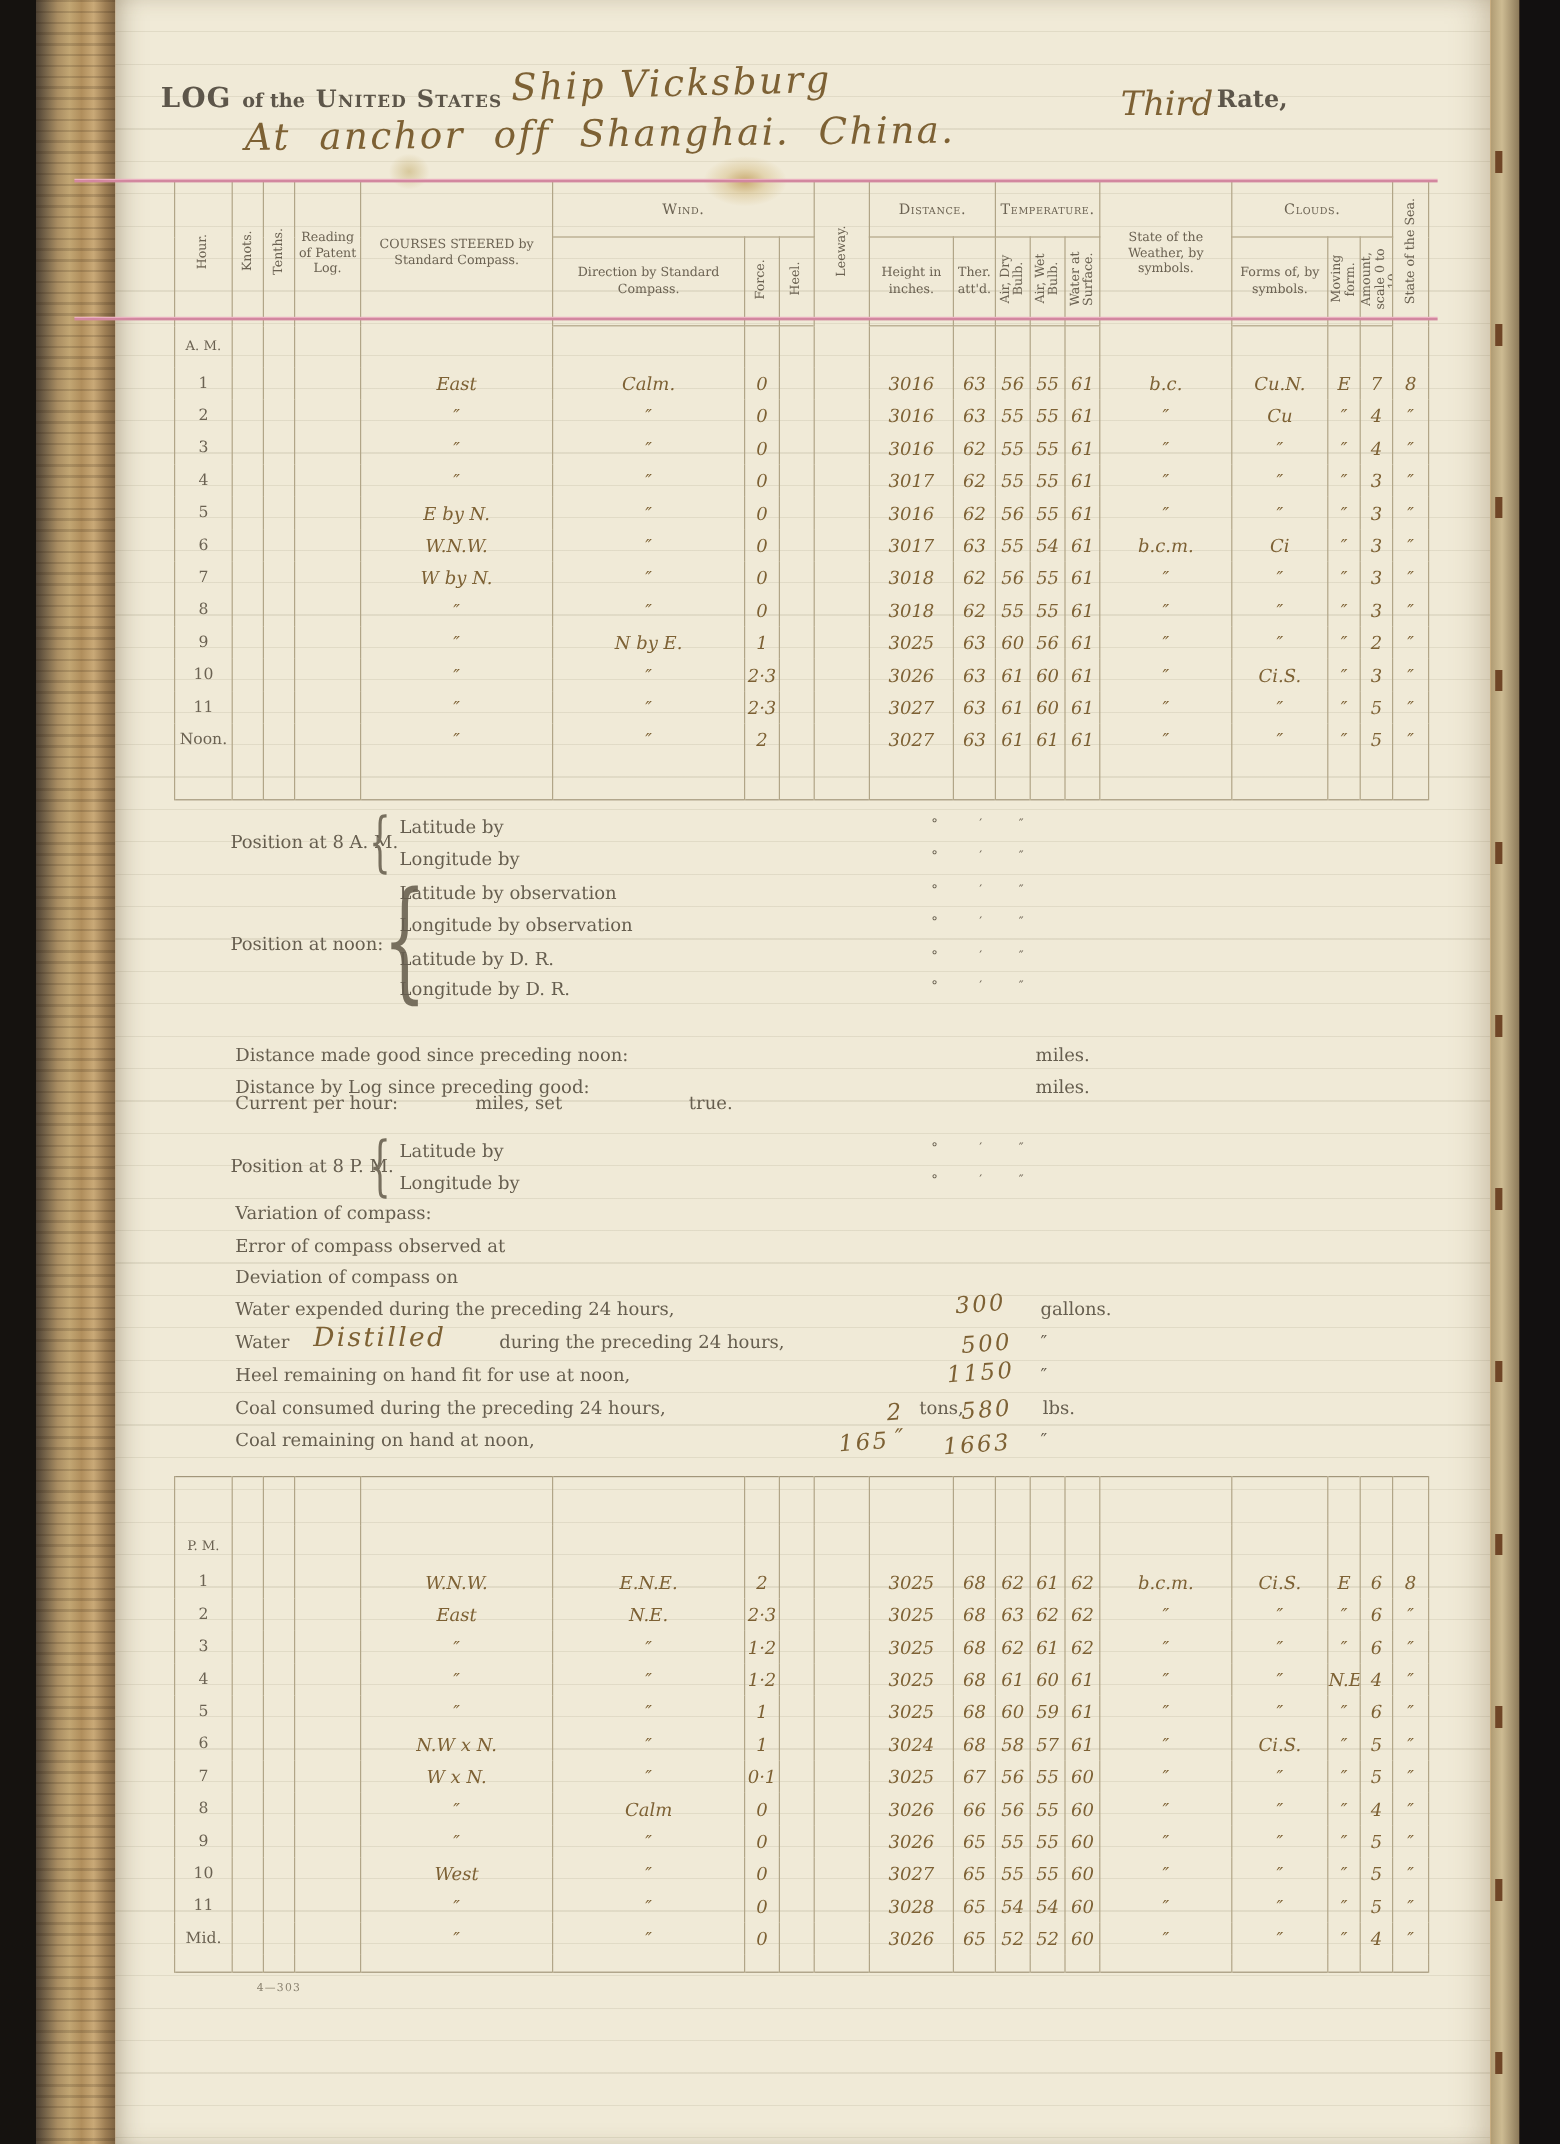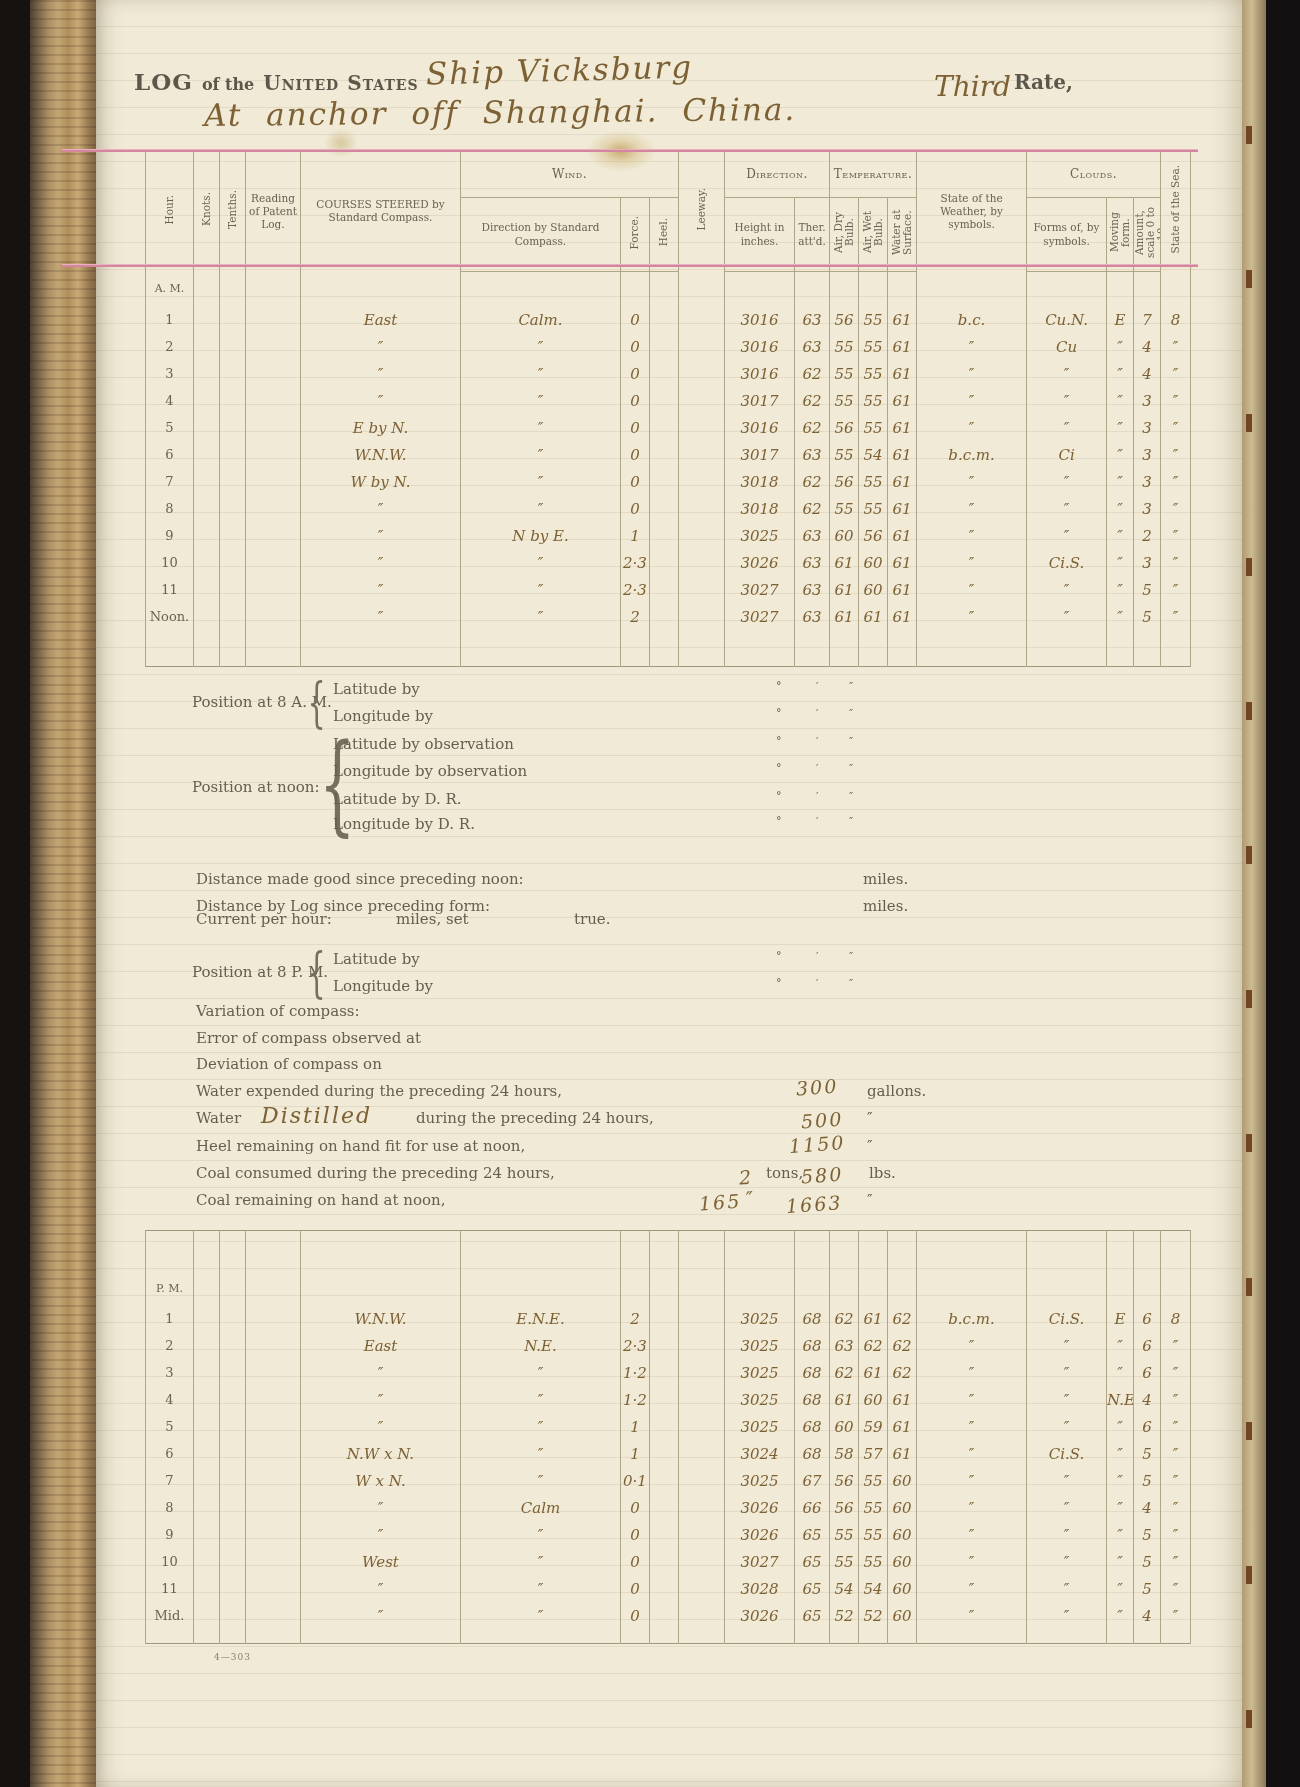--- a/index.html
+++ b/index.html
@@ -121,21 +121,21 @@
       </colgroup>
       <thead>
         <tr class="grp">
           <th rowspan="2" class="nosub"><span class="vt">Hour.</span></th>
           <th rowspan="2" class="nosub"><span class="vt">Knots.</span></th>
           <th rowspan="2" class="nosub"><span class="vt">Tenths.</span></th>
           <th rowspan="2" class="nosub colhead">Reading of Patent Log.</th>
           <th rowspan="2" class="nosub colhead">COURSES STEERED by Standard Compass.</th>
           <th colspan="3" class="colhead sc">Wind.</th>
           <th rowspan="2" class="nosub"><span class="vt">Leeway.</span></th>
-          <th colspan="2" class="colhead sc">Direction.</th>
+          <th colspan="2" class="colhead sc">Distance.</th>
           <th colspan="3" class="colhead sc">Temperature.</th>
           <th rowspan="2" class="nosub colhead">State of the Weather, by symbols.</th>
           <th colspan="3" class="colhead sc">Clouds.</th>
           <th rowspan="2" class="nosub"><span class="vt">State of the Sea.</span></th>
         </tr>
         <tr class="sub">
           <th class="colhead">Direction by Standard Compass.</th>
           <th><span class="vt">Force.</span></th>
           <th><span class="vt">Heel.</span></th>
           <th class="colhead">Height in inches.</th>
@@ -487,21 +487,21 @@
         <span class="dm" style="left:680px">°</span>
         <span class="dm" style="left:720px">′</span>
         <span class="dm" style="left:753px">″</span>
       </div>
 
       <div class="nav-line" style="top:210px">
         <span class="flush">Distance made good since preceding noon:</span>
         <span style="left:767px">miles.</span>
       </div>
       <div class="nav-line" style="top:237px">
-        <span class="flush">Distance by Log since preceding form:</span>
+        <span class="flush">Distance by Log since preceding good:</span>
         <span style="left:767px">miles.</span>
       </div>
       <div class="nav-line" style="top:250px">
         <span class="flush">Current per hour:</span>
         <span style="left:300px">miles, set</span>
         <span style="left:478px">true.</span>
       </div>
 
       <span class="grouplab" style="left:96px;top:303px">Position at 8 P. M.</span>
       <span class="brace" style="left:204px;top:282px;font-size:52px">{</span>

